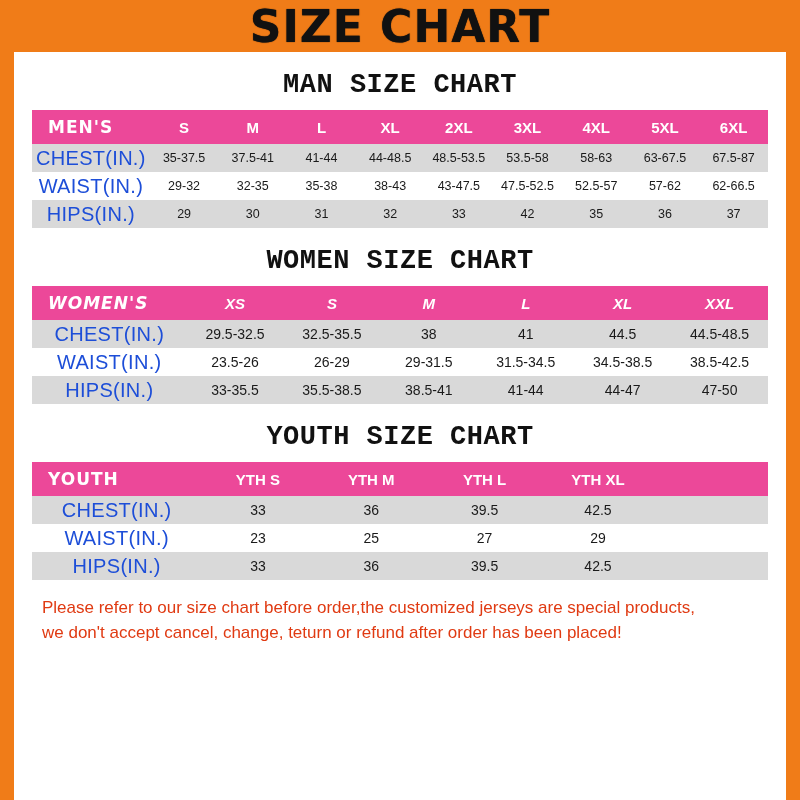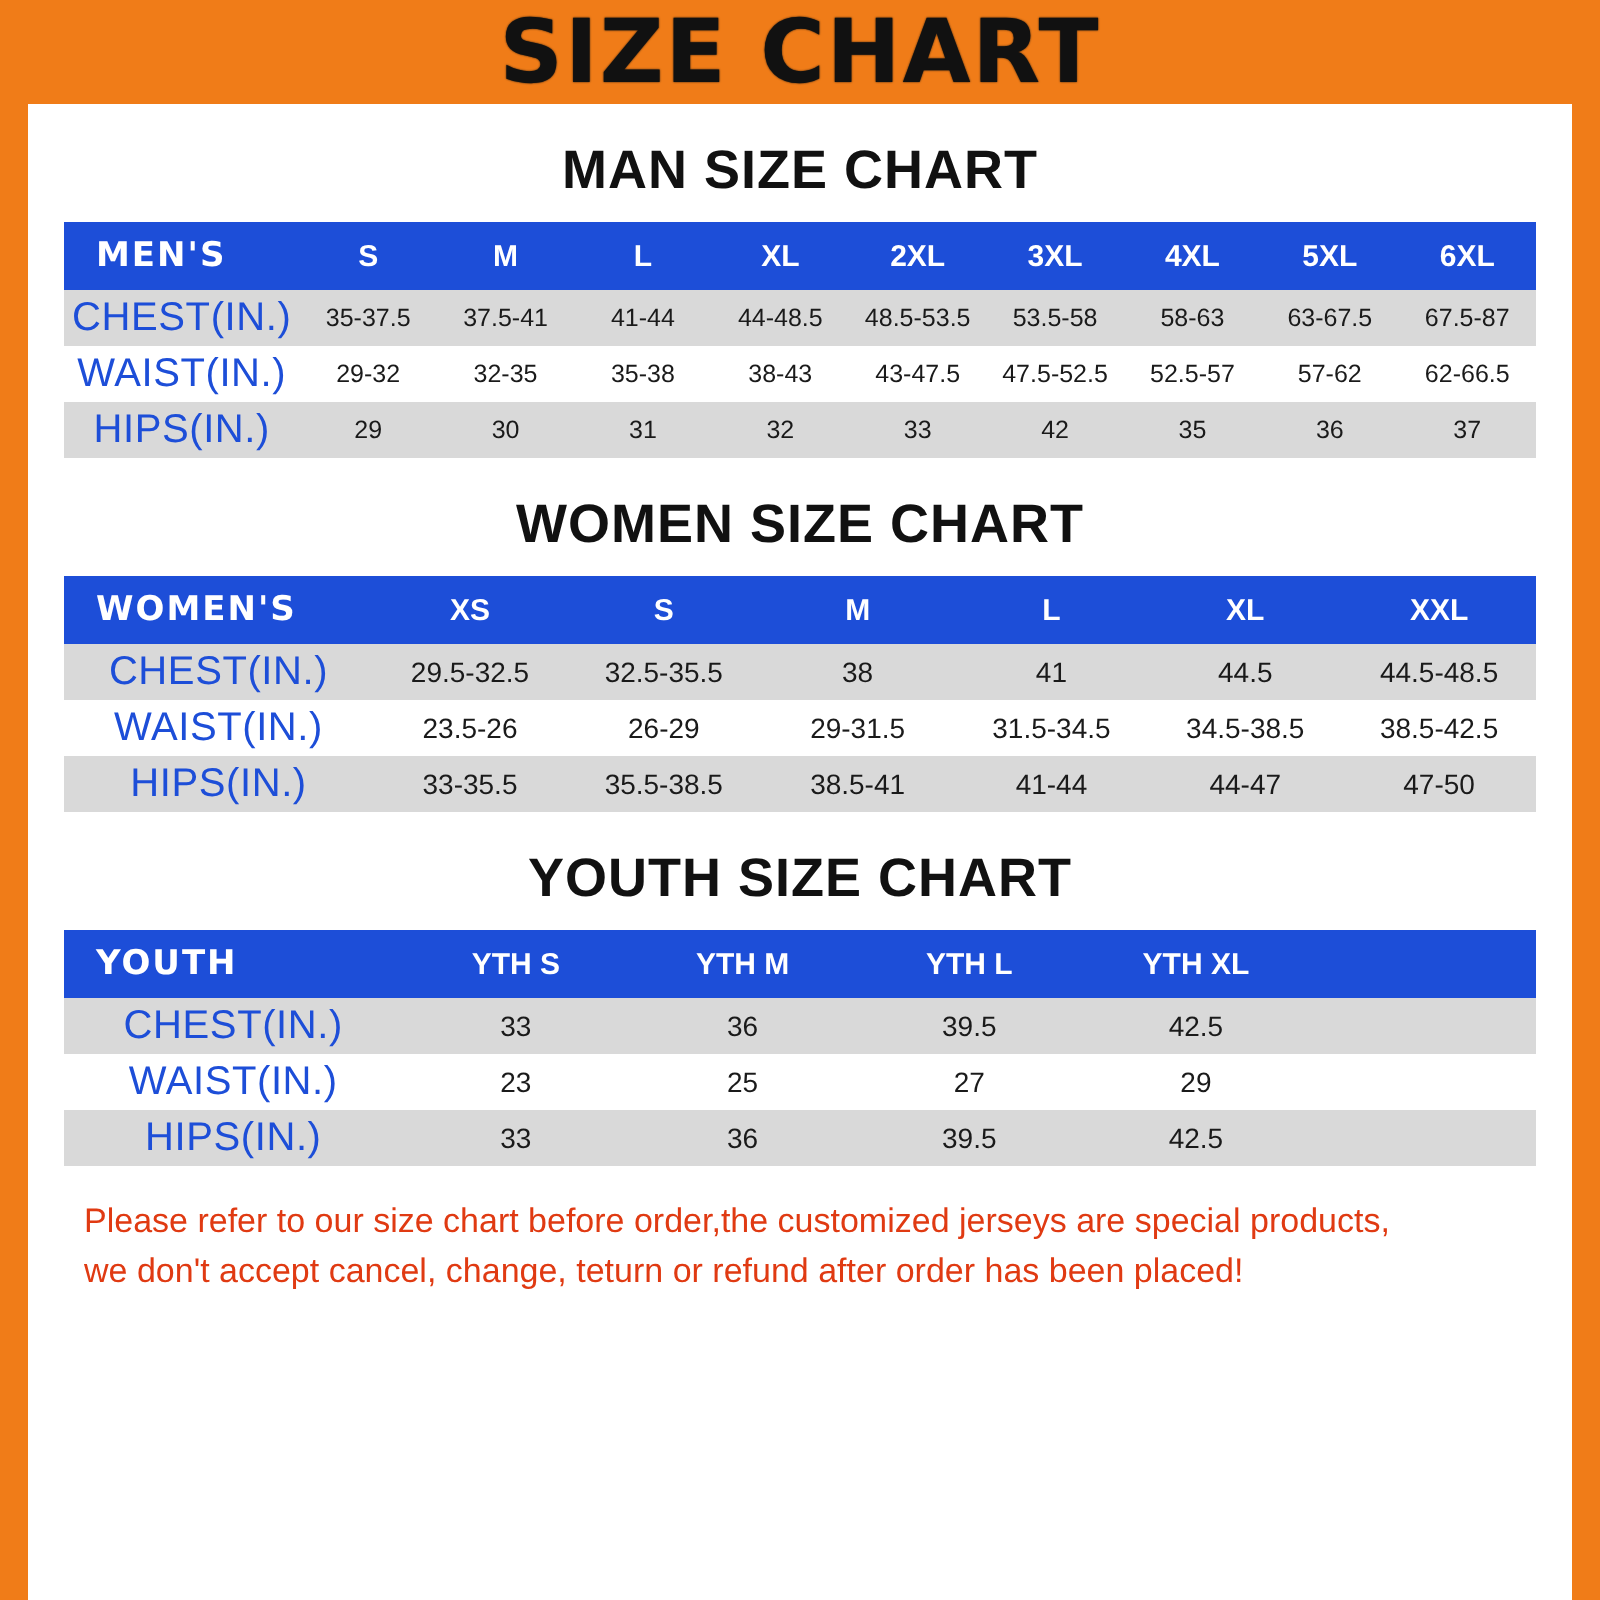--- a/index.html
+++ b/index.html
@@ -36,21 +36,21 @@
     font-size: 44px;
     letter-spacing: 1px;
     color: #111111;
     text-shadow: 0 0 1px #111;
   }
   .content {
     padding: 0 18px;
   }
   .section-title {
     text-align: center;
-    font-family: Liberation Sans, sans-serif;
+    font-family: Liberation Mono, monospace;
     font-weight: bold;
     font-size: 27px;
     color: #111111;
     margin: 18px 0 10px 0;
     letter-spacing: 0.5px;
   }
   table.size-table {
     width: 100%;
     border-collapse: collapse;
     table-layout: fixed;
@@ -59,21 +59,21 @@
   table.size-table td {
     text-align: center;
     font-size: 13px;
     color: #1a1a1a;
     padding: 0;
     height: 28px;
     vertical-align: middle;
     font-family: "Liberation Sans", sans-serif;
   }
   table.size-table thead th {
-    background: #1d4ed8;
+    background: #ec4899;
     color: #ffffff;
     font-size: 15px;
     height: 34px;
     font-weight: bold;
   }
   table.size-table thead th.head-label {
     text-align: left;
     padding-left: 16px;
     font-family: "DejaVu Sans", sans-serif;
     letter-spacing: 1px;
@@ -101,21 +101,21 @@
     color: #e03a12;
     font-size: 17px;
     line-height: 1.45;
     font-family: "Liberation Sans", sans-serif;
   }
   .footer-note div { white-space: nowrap; }
   .men-table tbody td, .men-table thead th { font-size: 12.5px; }
   .women-table tbody td { font-size: 14px; }
   .youth-table tbody td { font-size: 14px; }
   .youth-table thead th { font-size: 16px; }
-  .women-table thead th { font-size: 17px; }
+  .women-table thead th { font-size: 17px; font-style: italic; }
 </style>
 </head>
 <body>
 
 <div class="page">
 
   <div class="banner">
     <div class="banner-title">SIZE CHART</div>
   </div>
 

